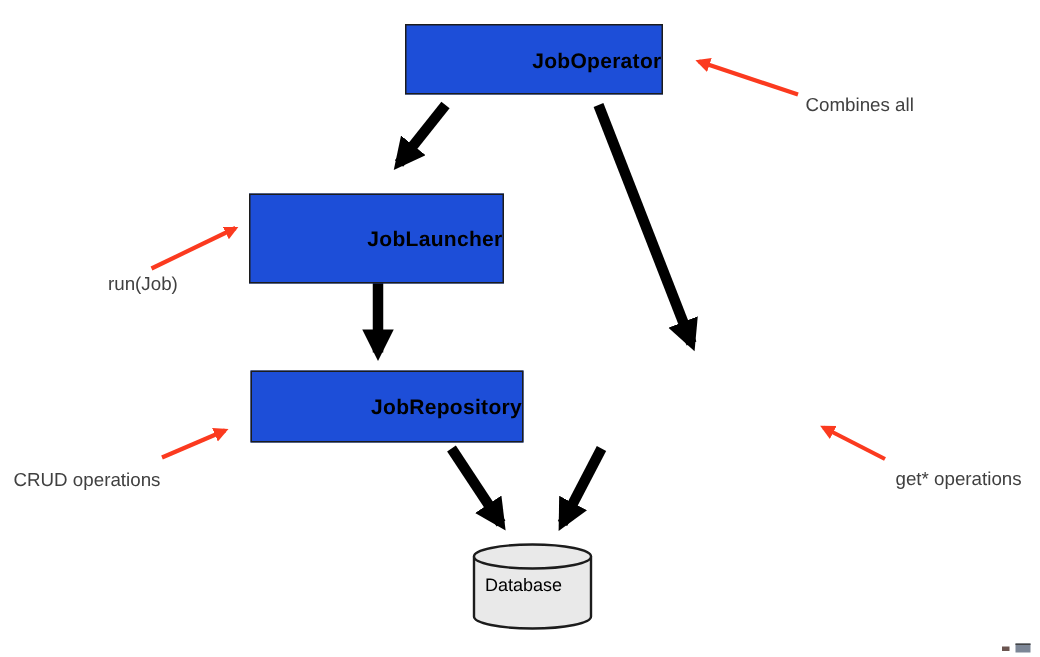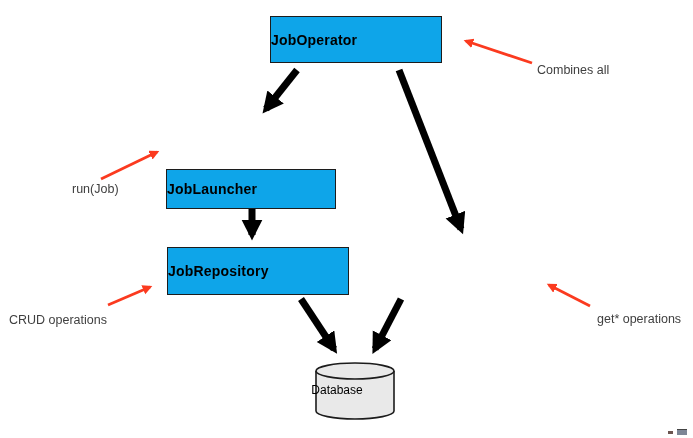--- a/index.html
+++ b/index.html
@@ -2,37 +2,37 @@
 <html><head>
 <meta charset="utf-8">
 <style>
   html,body{margin:0;padding:0;background:#ffffff;}
   .canvas{
     position:relative;width:693px;height:438px;background:#ffffff;
     font-family:"Liberation Sans", sans-serif;overflow:hidden;
   }
   .node{
     position:absolute;
-    background:#0ea5e9;
+    background:#1d4ed8;
     border:1.5px solid #1c1c1c;
     box-sizing:border-box;
-    display:flex;align-items:center;justify-content:flex-start;
+    display:flex;align-items:center;justify-content:flex-end;
     font-weight:bold;font-size:14px;color:#000000;
     letter-spacing:0.2px;
   }
   .annotation{
     position:absolute;
     color:#404040;
     font-size:12.5px;
     white-space:nowrap;
   }
   .svg-layer{position:absolute;left:0;top:0;width:693px;height:438px;pointer-events:none;}
   .db-wrap{position:absolute;left:314px;top:361px;width:82px;height:60px;}
   .db-label{
-    position:absolute;left:296px;top:383px;width:82px;
+    position:absolute;left:308px;top:383px;width:82px;
     text-align:center;font-size:12px;color:#000000;
   }
   .footer-mark{position:absolute;background:#8a8a8a;}
   .footer-mark.m1{left:668px;top:431px;width:5px;height:3px;background:#6b5550;}
   .footer-mark.m2{left:677px;top:429px;width:10px;height:5px;background:#7c8696;border-top:1px solid #444;}
 </style>
 </head>
 <body>
 
 <div class="canvas">
@@ -56,21 +56,21 @@
     <line x1="532" y1="63" x2="466" y2="41" stroke="#fb3a1f" stroke-width="2.8" marker-end="url(#ah-red)"></line>
     <line x1="101" y1="179" x2="157" y2="152" stroke="#fb3a1f" stroke-width="2.8" marker-end="url(#ah-red)"></line>
     <line x1="108" y1="305" x2="150" y2="287" stroke="#fb3a1f" stroke-width="2.8" marker-end="url(#ah-red)"></line>
     <line x1="590" y1="306" x2="549" y2="285" stroke="#fb3a1f" stroke-width="2.8" marker-end="url(#ah-red)"></line>
   </svg>
 
   <div class="node" style="left:270px;top:16px;width:172px;height:47px;">
     <span>JobOperator</span>
   </div>
 
-  <div class="node" style="left:166px;top:129px;width:170px;height:40px;margin-top:40px;">
+  <div class="node" style="left:166px;top:129px;width:170px;height:60px;">
     <span>JobLauncher</span>
   </div>
 
   <div class="node" style="left:167px;top:247px;width:182px;height:48px;">
     <span>JobRepository</span>
   </div>
 
 
   <svg class="db-wrap" viewBox="0 0 82 60">
     <path d="M 2,10 L 2,50 A 39 8 0 0 0 80,50 L 80,10" fill="#e9e9e9" stroke="#1c1c1c" stroke-width="1.6"></path>

